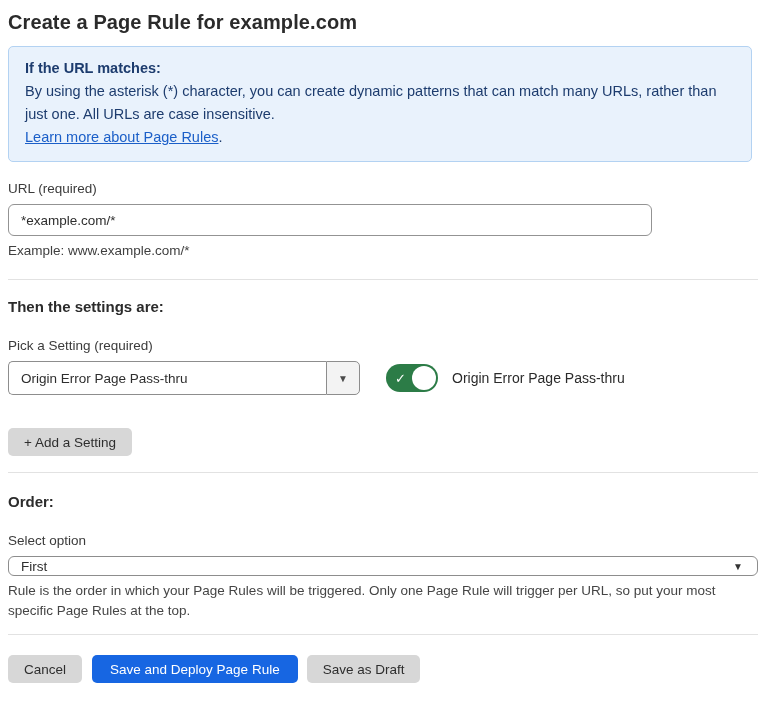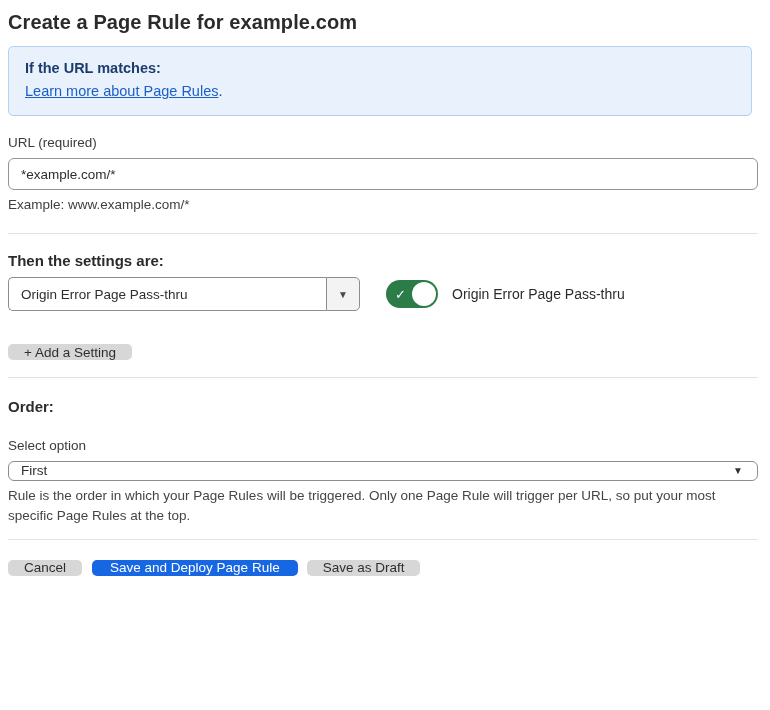--- a/index.html
+++ b/index.html
@@ -52,21 +52,21 @@
   }
 
   .field-label{
     margin-top:19px;
     font-size:13.5px;
     color:#3b3b3b;
   }
   .url-input{
     display:block;
     margin-top:8px;
-    width:750px;
+    width:644px;
     height:32px;
     border:1px solid #939393;
     border-radius:6px;
     padding:0 12px;
     font-family:"Liberation Sans","DejaVu Sans",sans-serif;
     font-size:13.5px;
     color:#2e2e2e;
     background:#fff;
     outline:none;
   }
@@ -159,21 +159,21 @@
   .toggle-label{
     margin-left:14px;
     font-size:14px;
     color:#2b2b2b;
   }
 
   .btn{
     display:inline-flex;
     align-items:center;
     justify-content:center;
-    height:16px;
+    height:28px;
     border:none;
     border-radius:5px;
     font-family:"Liberation Sans","DejaVu Sans",sans-serif;
     font-size:13.5px;
     cursor:pointer;
     padding:0 16px;
   }
   .btn-gray{
     background:#d7d7d7;
     color:#2e2e2e;
@@ -223,31 +223,33 @@
 </style>
 </head>
 <body>
 
 <div class="container">
 
   <h1 class="page-title">Create a Page Rule for example.com</h1>
 
   <div class="info-box">
     <h2>If the URL matches:</h2>
+    <div class="info-body">By using the asterisk (*) character, you can create dynamic patterns that can match many URLs, rather than just one. All URLs are case insensitive.</div>
     <div><span class="info-link">Learn more about Page Rules</span><span>.</span></div>
   </div>
 
   <div class="field-label">URL (required)</div>
   <input class="url-input" type="text" value="*example.com/*" style="">
   <div class="hint">Example: www.example.com/*</div>
 
   <hr class="divider d1">
 
   <div class="section-heading">Then the settings are:</div>
 
+  <div class="field-label" style="margin-top:23px;">Pick a Setting (required)</div>
 
   <div class="setting-row">
     <div class="dropdown-group">
       <div class="dropdown-value">Origin Error Page Pass-thru</div>
       <div class="dropdown-arrow-btn">
         <span>▼</span>
       </div>
     </div>
     <div class="toggle">
       <span class="check">✓</span>

